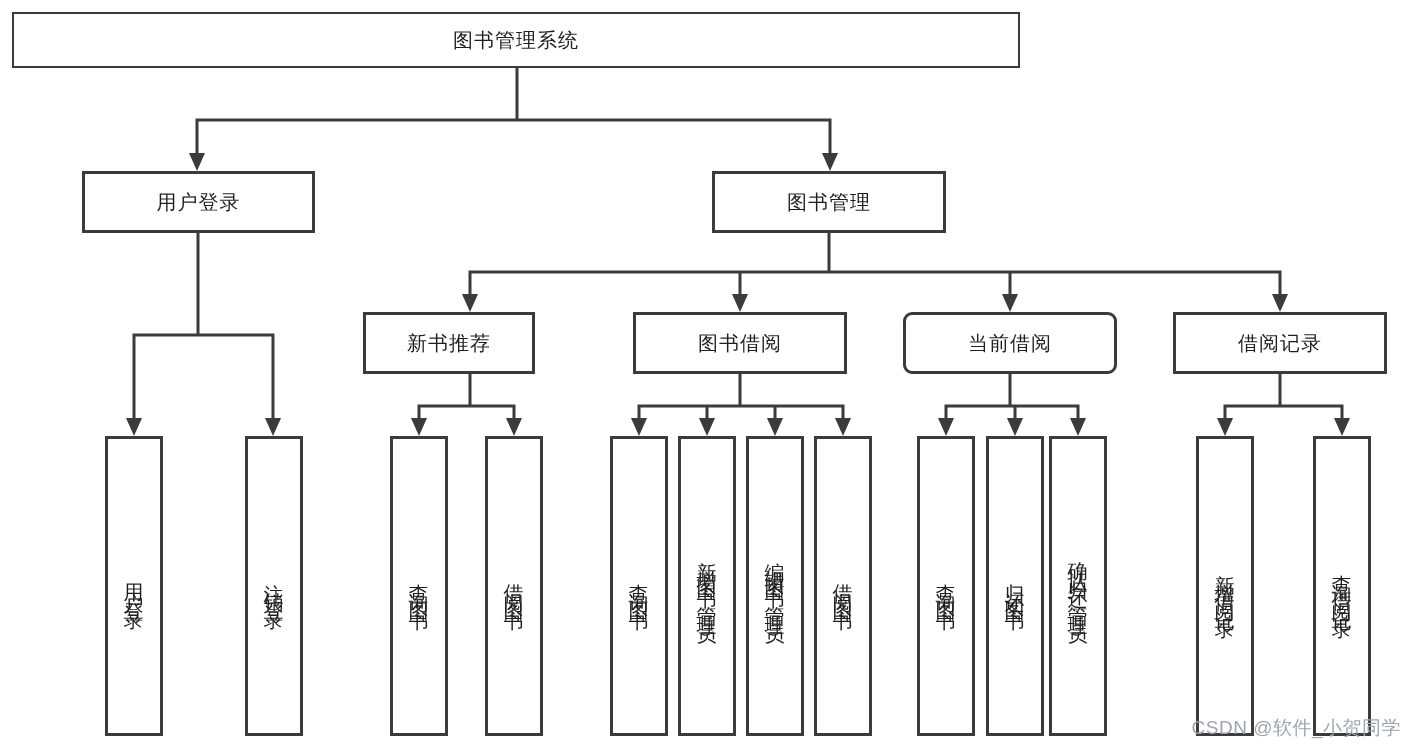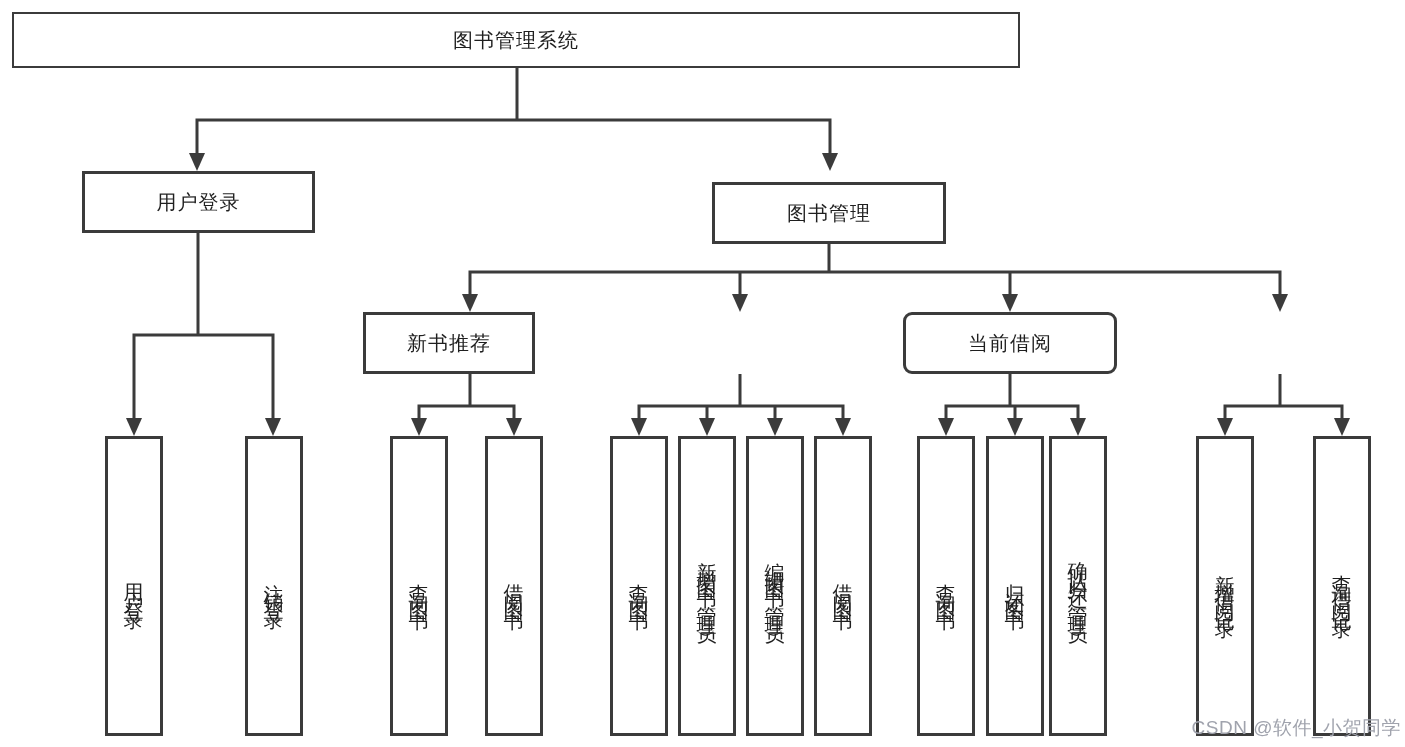--- a/index.html
+++ b/index.html
@@ -101,29 +101,35 @@
     </g>
   </svg>
 
   <div class="box root h-box" style="left:12px; top:12px; width:1008px; height:56px;">
     <span>图书管理系统</span>
   </div>
 
   <div class="box h-box" style="left:82px; top:171px; width:233px; height:62px;">
     <span>用户登录</span>
   </div>
-  <div class="box h-box" style="left:712px; top:182px; width:234px; height:62px;">
+  <div class="box h-box" style="left:712px; top:171px; width:234px; height:62px;">
     <span>图书管理</span>
   </div>
 
   <div class="box h-box" style="left:363px; top:312px; width:172px; height:62px;">
     <span>新书推荐</span>
   </div>
+  <div class="box h-box" style="left:633px; top:312px; width:214px; height:62px;">
+    <span>图书借阅</span>
+  </div>
   <div class="box h-box" style="left:903px; top:312px; width:214px; height:62px;border-radius:9px;">
     <span>当前借阅</span>
+  </div>
+  <div class="box h-box" style="left:1173px; top:312px; width:214px; height:62px;">
+    <span>借阅记录</span>
   </div>
 
   <div class="box v-box" style="left:105px; top:436px; width:58px; height:300px;">
     <span>用户登录</span>
   </div>
   <div class="box v-box" style="left:245px; top:436px; width:58px; height:300px;">
     <span>注销登录</span>
   </div>
 
   <div class="box v-box" style="left:390px; top:436px; width:58px; height:300px;">

